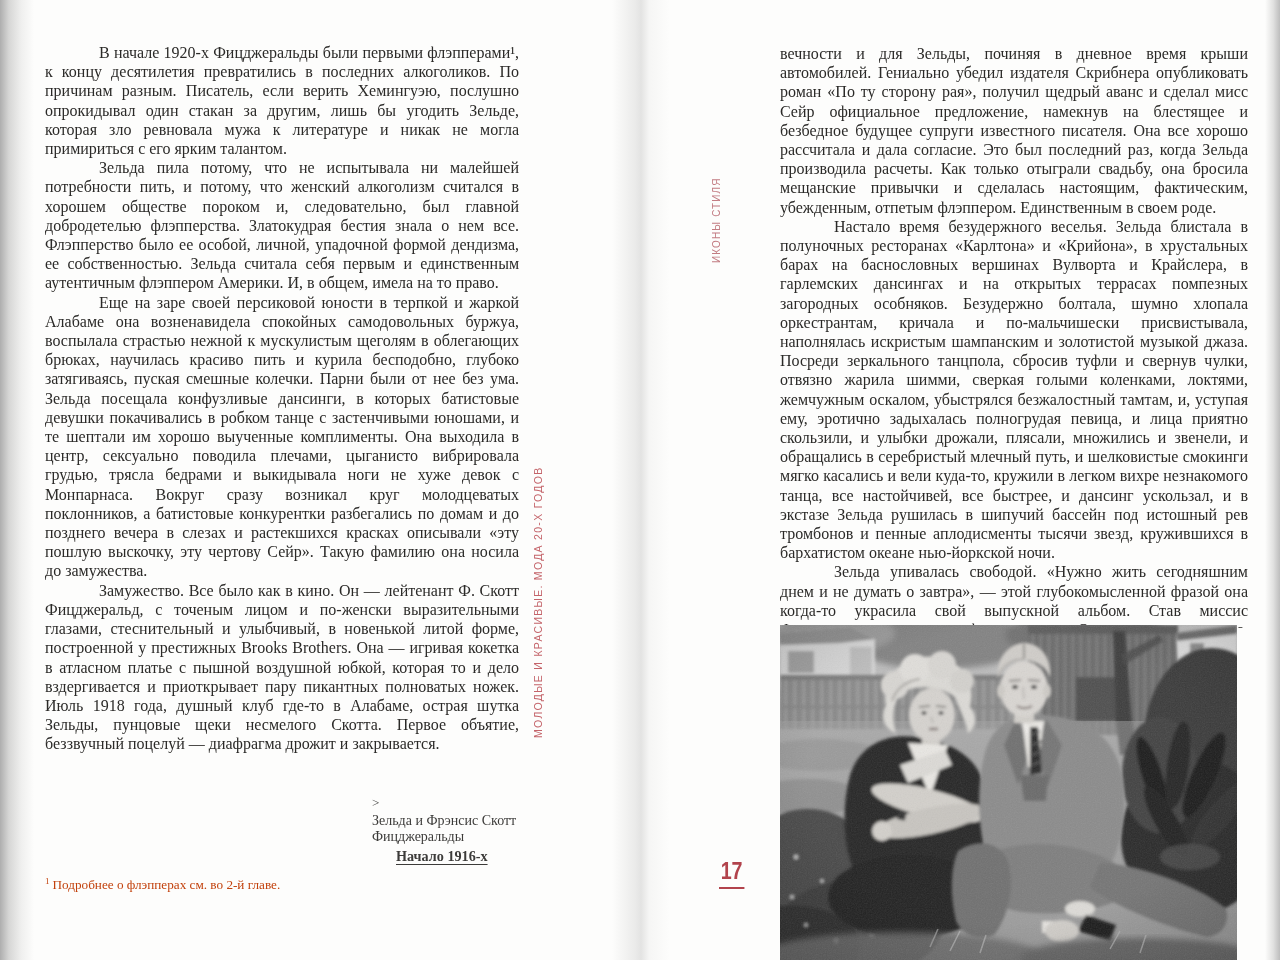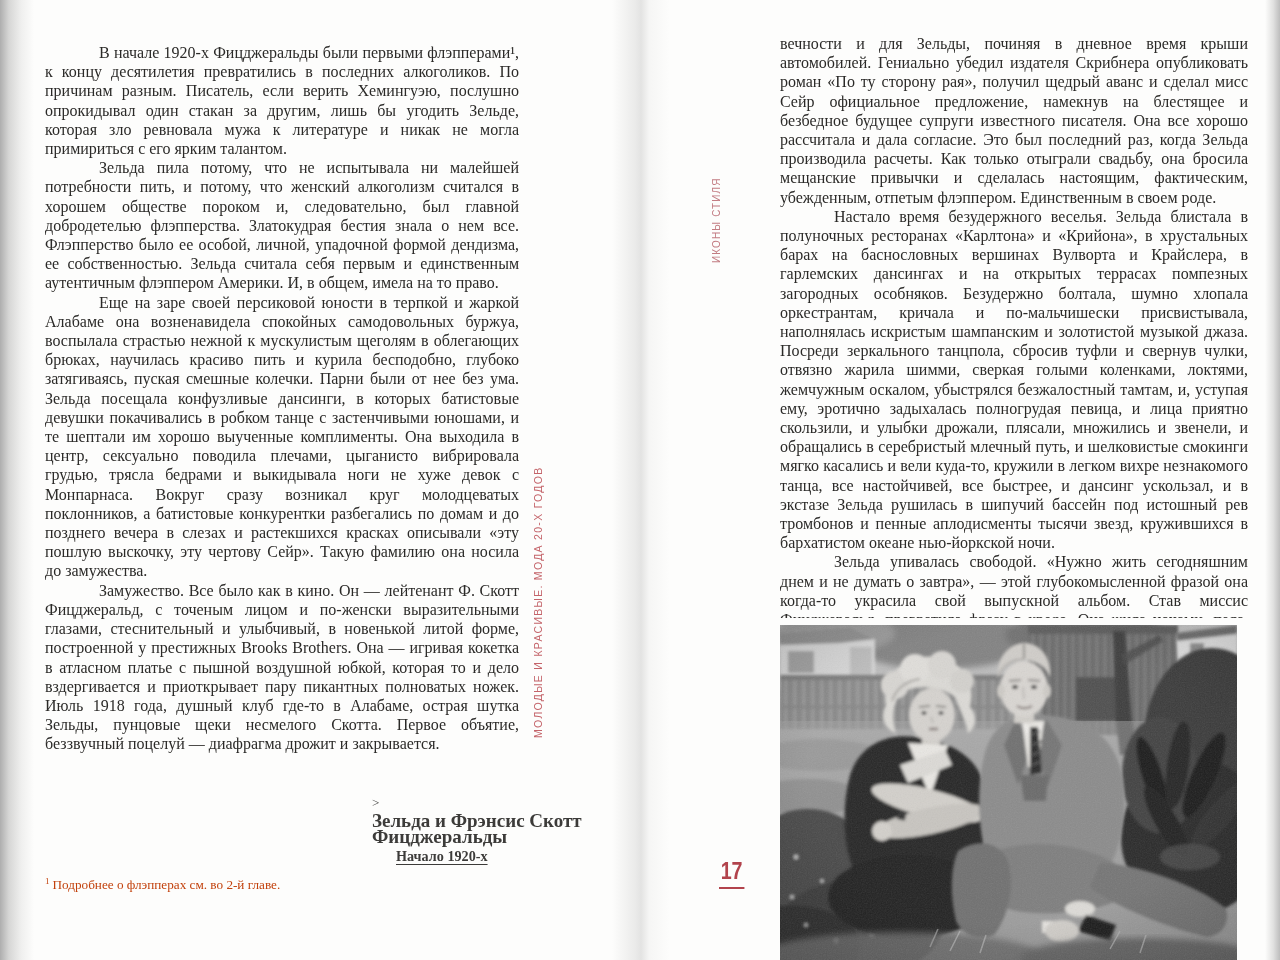--- a/index.html
+++ b/index.html
@@ -13,37 +13,37 @@
   .edge-right{position:absolute;right:0;top:0;bottom:0;width:15px;
     background:linear-gradient(to left,#bdbdbd 0,#e1e1e0 45%,rgba(255,255,255,0) 100%);}
   .gutter{position:absolute;left:612px;top:0;bottom:0;width:58px;
     background:linear-gradient(to right,rgba(110,110,110,0) 0%,rgba(110,110,110,0.13) 40%,
       rgba(110,110,110,0.18) 50%,rgba(110,110,110,0.05) 64%,rgba(255,255,255,0) 100%);}
 
   .textcol{position:absolute;text-align:justify;color:#2b2a28;
     font-size:16px;line-height:19.2px;}
   .textcol p{margin:0;text-indent:54px;}
   #left-text{left:45px;top:43px;width:474px;max-height:764px;overflow:hidden;}
-  #right-text{left:780px;top:34px;width:468px;max-height:584px;overflow:hidden;}
+  #right-text{left:780px;top:44px;width:468px;max-height:584px;overflow:hidden;}
   #right-text p.no-indent{text-indent:0;}
 
   .vtext{position:absolute;font-family:"Liberation Sans", sans-serif;
     white-space:nowrap;height:13px;line-height:13px;
     transform-origin:0 100%;transform:rotate(-90deg);}
   #sidebar-left{left:545px;top:725px;font-size:10.5px;letter-spacing:1.3px;color:#c4646a;}
   #running-right{left:723px;top:250px;font-size:10px;letter-spacing:1.1px;color:#c37d83;}
 
   #page-num{position:absolute;left:719px;top:857px;
     font-family:"Liberation Sans", sans-serif;font-weight:bold;font-size:24px;
     color:#b2434c;border-bottom:2px solid #b2434c;padding:0 2px 2px 2px;
     transform:scaleX(0.82);transform-origin:0 0;}
 
   #caption{position:absolute;left:372px;top:796px;width:236px;color:#3f3e3c;}
   .caption-arrow{font-size:13px;line-height:13px;color:#4a4a48;margin-bottom:4px;}
-  .caption-title{font-weight:bold;font-size:19px;line-height:15.6px;color:#3c3b39;}
+  .caption-title{font-weight:normal;font-size:14px;line-height:15.6px;color:#3c3b39;}
   .caption-sub{margin:4px 0 5px 24px;font-weight:bold;font-size:14.2px;color:#3c3b39;}
   .caption-sub span{text-decoration:underline;text-underline-offset:3px;}
   .caption-credit{font-size:13.2px;line-height:16px;color:#4c4b49;}
 
   #footnote{position:absolute;left:45px;top:876px;font-size:13.2px;color:#c2410c;}
   #footnote sup{font-size:9px;margin-right:3px;}
 
   #photo{position:absolute;left:780px;top:625px;width:457px;height:335px;
     background:#9e9e9e;overflow:hidden;}
   #photo svg{display:block;}
@@ -58,21 +58,21 @@
     <p>Зельда пила потому, что не испытывала ни малейшей потребности пить, и потому, что женский алкоголизм считался в хорошем обществе пороком и, следовательно, был главной добродетелью флэпперства. Златокудрая бестия знала о нем все. Флэпперство было ее особой, личной, упадочной формой дендизма, ее собственностью. Зельда считала себя первым и единственным аутентичным флэппером Америки. И, в общем, имела на то право.</p>
     <p>Еще на заре своей персиковой юности в терпкой и жаркой Алабаме она возненавидела спокойных самодовольных буржуа, воспылала страстью нежной к мускулистым щеголям в облегающих брюках, научилась красиво пить и курила бесподобно, глубоко затягиваясь, пуская смешные колечки. Парни были от нее без ума. Зельда посещала конфузливые дансинги, в которых батистовые девушки покачивались в робком танце с застенчивыми юношами, и те шептали им хорошо выученные комплименты. Она выходила в центр, сексуально поводила плечами, цыганисто вибрировала грудью, трясла бедрами и выкидывала ноги не хуже девок с Монпарнаса. Вокруг сразу возникал круг молодцеватых поклонников, а батистовые конкурентки разбегались по домам и до позднего вечера в слезах и растекшихся красках описывали «эту пошлую выскочку, эту чертову Сейр». Такую фамилию она носила до замужества.</p>
     <p>Замужество. Все было как в кино. Он — лейтенант Ф. Скотт Фицджеральд, с точеным лицом и по-женски выразительными глазами, стеснительный и улыбчивый, в новенькой литой форме, построенной у престижных Brooks Brothers. Она — игривая кокетка в атласном платье с пышной воздушной юбкой, которая то и дело вздергивается и приоткрывает пару пикантных полноватых ножек. Июль 1918 года, душный клуб где-то в Алабаме, острая шутка Зельды, пунцовые щеки несмелого Скотта. Первое объятие, беззвучный поцелуй — диафрагма дрожит и закрывается.</p>
   </div>
 
   <div class="vtext" id="sidebar-left">МОЛОДЫЕ И КРАСИВЫЕ. МОДА 20-Х ГОДОВ</div>
 
   <div id="caption">
     <div class="caption-arrow">&gt;</div>
     <div class="caption-title">Зельда и Фрэнсис Скотт Фицджеральды</div>
-    <div class="caption-sub"><span>Начало 1920-х</span></div>
+    <div class="caption-sub"><span>Начало 1916-х</span></div>
   </div>
 
   <div id="footnote"><sup>1</sup><span>Подробнее о флэпперах см. во 2-й главе.</span></div>
 
   <div class="textcol" id="right-text">
     <p class="no-indent">вечности и для Зельды, починяя в дневное время крыши автомобилей. Гениально убедил издателя Скрибнера опубликовать роман «По ту сторону рая», получил щедрый аванс и сделал мисс Сейр официальное предложение, намекнув на блестящее и безбедное будущее супруги известного писателя. Она все хорошо рассчитала и дала согласие. Это был последний раз, когда Зельда производила расчеты. Как только отыграли свадьбу, она бросила мещанские привычки и сделалась настоящим, фактическим, убежденным, отпетым флэппером. Единственным в своем роде.</p>
     <p>Настало время безудержного веселья. Зельда блистала в полуночных ресторанах «Карлтона» и «Крийона», в хрустальных барах на баснословных вершинах Вулворта и Крайслера, в гарлемских дансингах и на открытых террасах помпезных загородных особняков. Безудержно болтала, шумно хлопала оркестрантам, кричала и по-мальчишески присвистывала, наполнялась искристым шампанским и золотистой музыкой джаза. Посреди зеркального танцпола, сбросив туфли и свернув чулки, отвязно жарила шимми, сверкая голыми коленками, локтями, жемчужным оскалом, убыстрялся безжалостный тамтам, и, уступая ему, эротично задыхалась полногрудая певица, и лица приятно скользили, и улыбки дрожали, плясали, множились и звенели, и обращались в серебристый млечный путь, и шелковистые смокинги мягко касались и вели куда-то, кружили в легком вихре незнакомого танца, все настойчивей, все быстрее, и дансинг ускользал, и в экстазе Зельда рушилась в шипучий бассейн под истошный рев тромбонов и пенные аплодисменты тысячи звезд, кружившихся в бархатистом океане нью-йоркской ночи.</p>
     <p>Зельда упивалась свободой. «Нужно жить сегодняшним днем и не думать о завтра», — этой глубокомысленной фразой она когда-то украсила свой выпускной альбом. Став миссис Фицджеральд, превратила фразу в кредо. Она жила ночами, пела, пила, шутила, возбуждала</p>
   </div>
 

